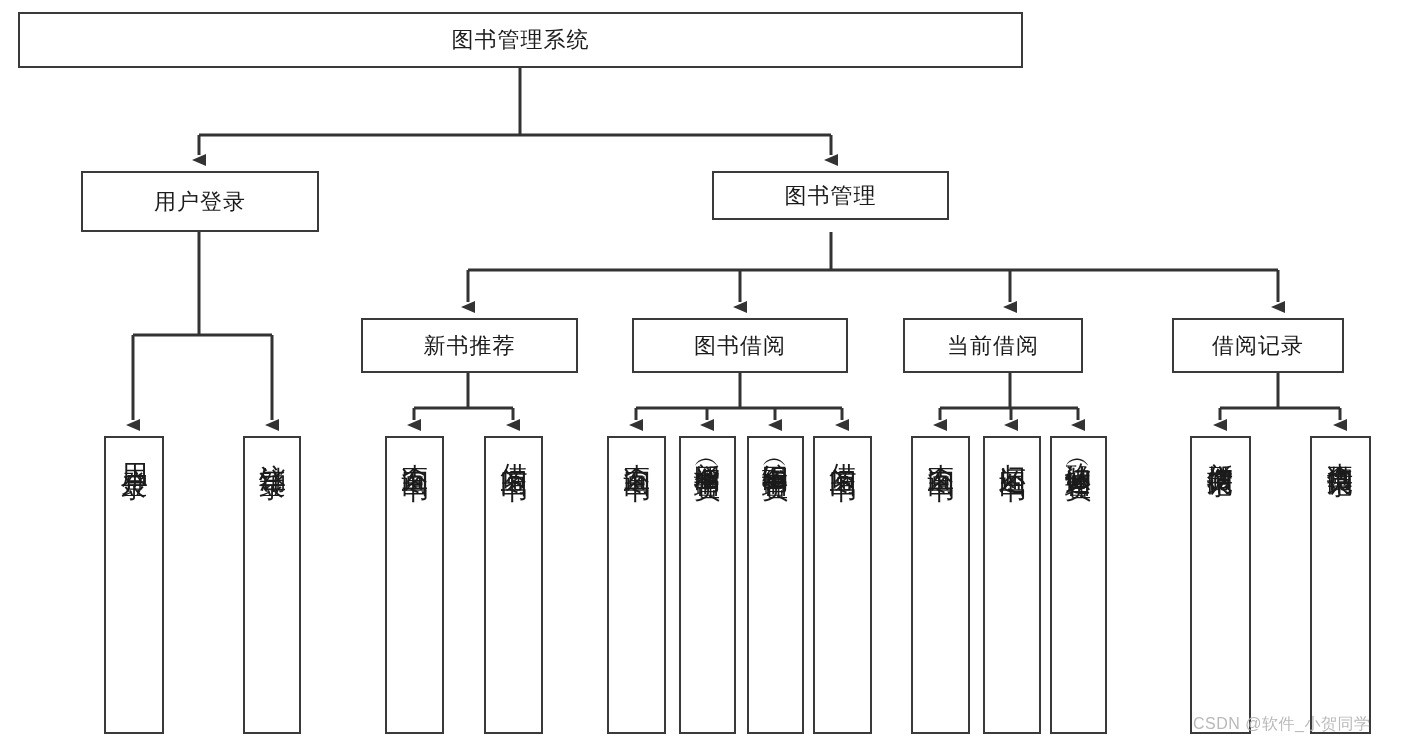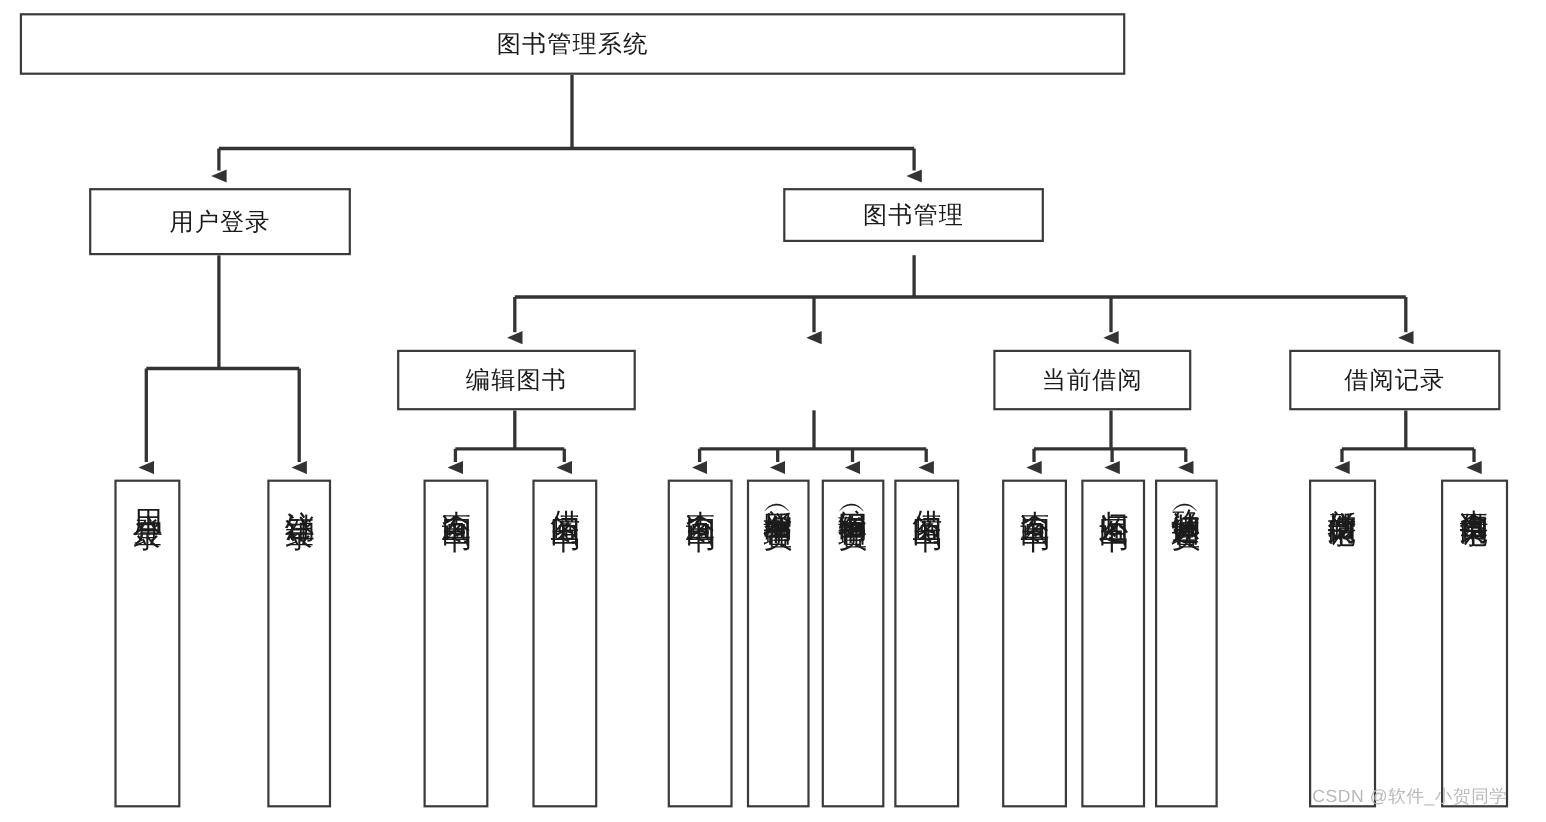--- a/index.html
+++ b/index.html
@@ -138,26 +138,29 @@
   </div>
 
   <div class="node horiz" style="left: 81px; top: 171px; width: 238px; height: 61px; border-color: rgb(58, 58, 58); background: rgb(255, 255, 255); color: rgb(27, 27, 27);">
     <span class="cap">用户登录</span>
   </div>
   <div class="node horiz" style="left: 712px; top: 171px; width: 237px; height: 49px; border-color: rgb(58, 58, 58); background: rgb(255, 255, 255); color: rgb(27, 27, 27);">
     <span class="cap">图书管理</span>
   </div>
 
   <div class="node horiz" style="left: 361px; top: 318px; width: 217px; height: 55px; border-color: rgb(58, 58, 58); background: rgb(255, 255, 255); color: rgb(27, 27, 27);">
-    <span class="cap">编辑图书</span>
+    <span class="cap">新书推荐</span>
+  </div>
+  <div class="node horiz" style="left: 632px; top: 318px; width: 216px; height: 55px; border-color: rgb(58, 58, 58); background: rgb(255, 255, 255); color: rgb(27, 27, 27);">
+    <span class="cap">图书借阅</span>
   </div>
   <div class="node horiz" style="left: 903px; top: 318px; width: 180px; height: 55px; border-color: rgb(58, 58, 58); background: rgb(255, 255, 255); color: rgb(27, 27, 27);">
     <span class="cap">当前借阅</span>
   </div>
-  <div class="node horiz" style="left: 1172px; top: 318px; width: 192px; height: 55px; border-color: rgb(58, 58, 58); background: rgb(255, 255, 255); color: rgb(27, 27, 27);">
+  <div class="node horiz" style="left: 1172px; top: 318px; width: 172px; height: 55px; border-color: rgb(58, 58, 58); background: rgb(255, 255, 255); color: rgb(27, 27, 27);">
     <span class="cap">借阅记录</span>
   </div>
 
   <div class="node vert" style="left: 104px; top: 436px; width: 60px; height: 298px; border-color: rgb(58, 58, 58); background: rgb(255, 255, 255); color: rgb(27, 27, 27);">
     <span class="cap">用户登录</span>
   </div>
   <div class="node vert" style="left: 243px; top: 436px; width: 58px; height: 298px; border-color: rgb(58, 58, 58); background: rgb(255, 255, 255); color: rgb(27, 27, 27);">
     <span class="cap">注销登录</span>
   </div>
   <div class="node vert" style="left: 385px; top: 436px; width: 59px; height: 298px; border-color: rgb(58, 58, 58); background: rgb(255, 255, 255); color: rgb(27, 27, 27);">

